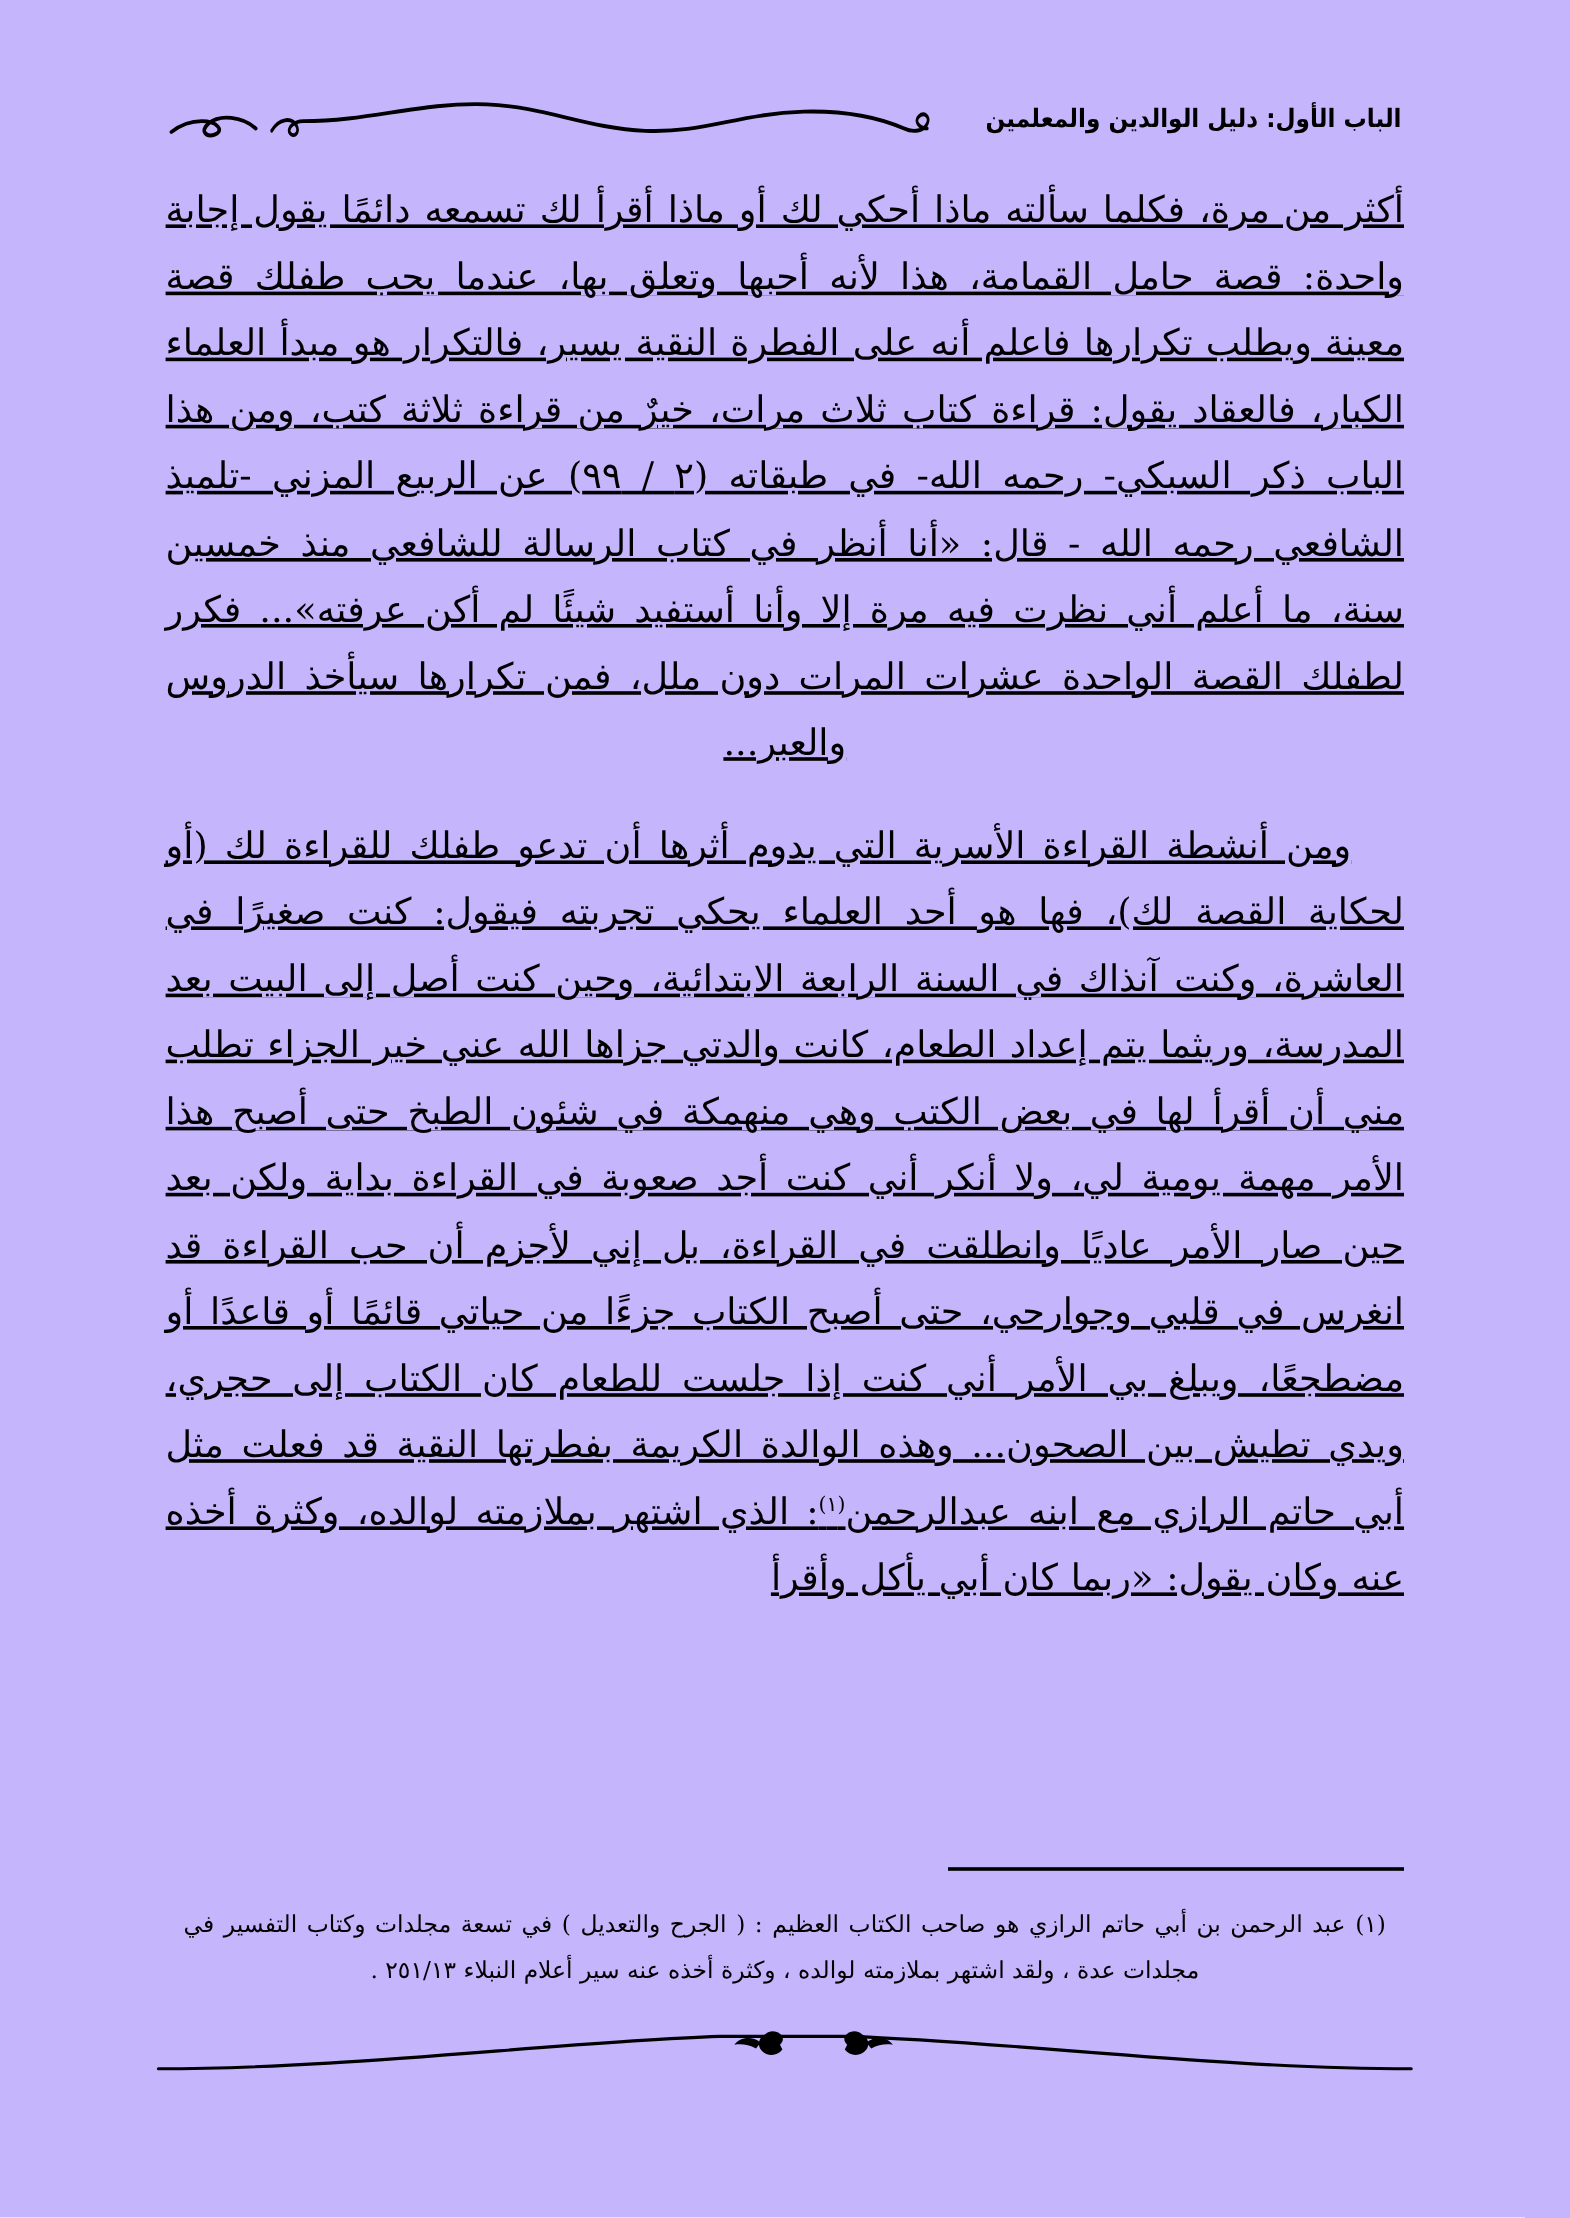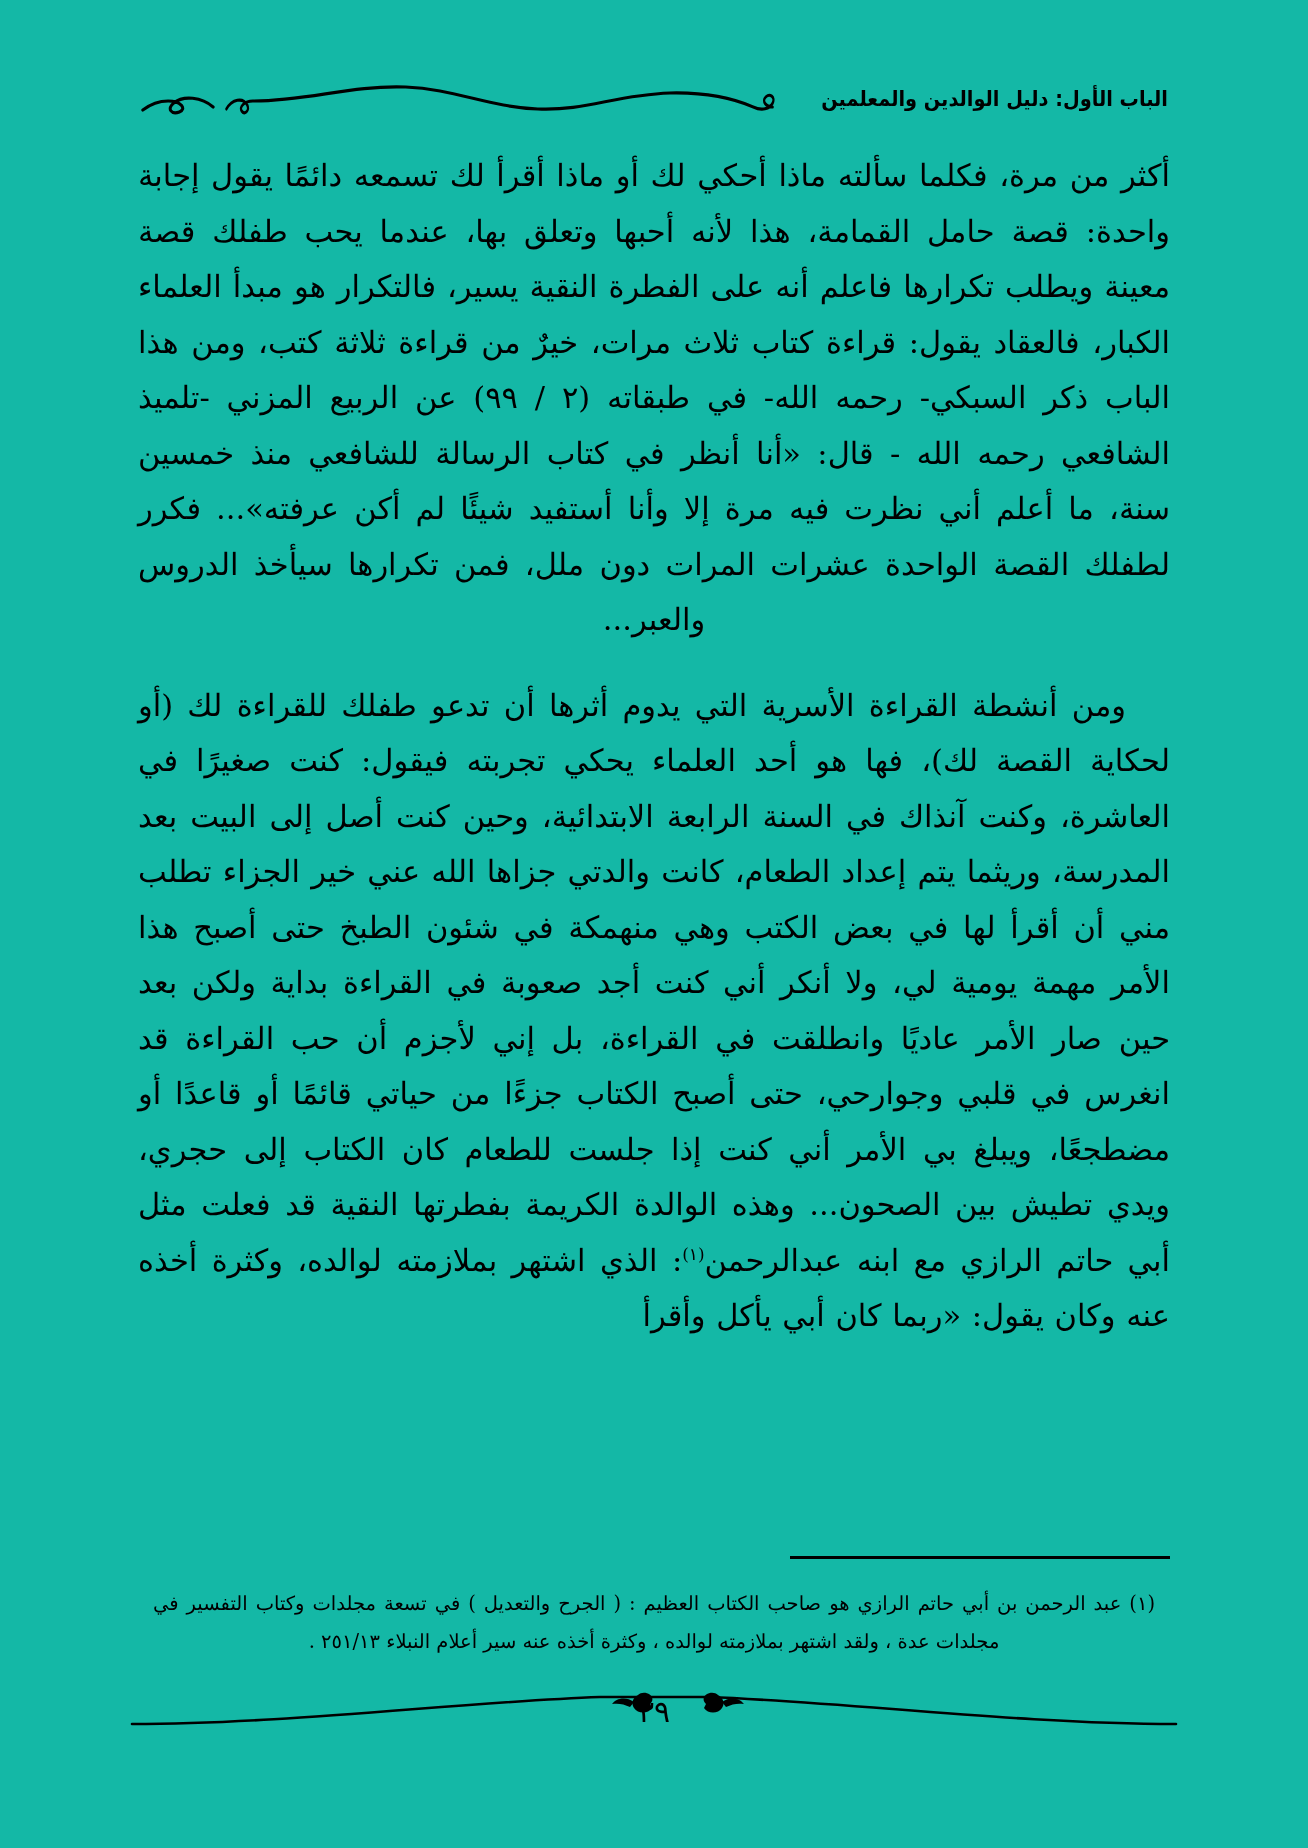--- a/index.html
+++ b/index.html
@@ -16,21 +16,21 @@
     font-family: "DejaVu Serif", "Liberation Serif", serif;
     color: #000000;
     direction: rtl;
   }
 
   .page {
     position: absolute;
     inset: 0;
     width: 1308px;
     height: 1848px;
-    background: #14b8a6;
+    background: #c4b5fd;
   }
 
   
   .header {
     position: absolute;
     top: 78px;
     right: 140px;
     left: 140px;
     height: 46px;
     display: flex;
@@ -67,20 +67,21 @@
     right: 138px;
     width: 1032px;
   }
   p.para {
     margin: 0 0 30px 0;
     font-size: 30.5px;
     line-height: 55.5px;
     text-align: justify;
     text-align-last: center;
     word-spacing: 1px;
+    text-decoration: underline;
   }
   p.para.indent { text-indent: 44px; }
   p.para.last-right { text-align-last: right; }
 
   .fn-ref {
     font-size: 17px;
     vertical-align: super;
     line-height: 0;
   }
 
@@ -169,16 +170,15 @@
                  C26,5 30,12 26,18 C22,24 12,24 8,18" fill="#000"></path>
         <path d="M26,12 C34,6 44,8 48,14 C42,13 36,14 30,17 Z" fill="#000"></path>
       </g>
 
       <g transform="translate(482,0) scale(-1,1) translate(-48,0)">
         <path d="M10,14 C2,6 16,-1 22,5 C28,11 20,18 13,15 C6,12 10,3 18,4
                  C26,5 30,12 26,18 C22,24 12,24 8,18" fill="#000"></path>
         <path d="M26,12 C34,6 44,8 48,14 C42,13 36,14 30,17 Z" fill="#000"></path>
       </g>
     </svg>
-    <div class="folio">٣٩</div>
   </div>
 
 </div>
 
 </body></html>

